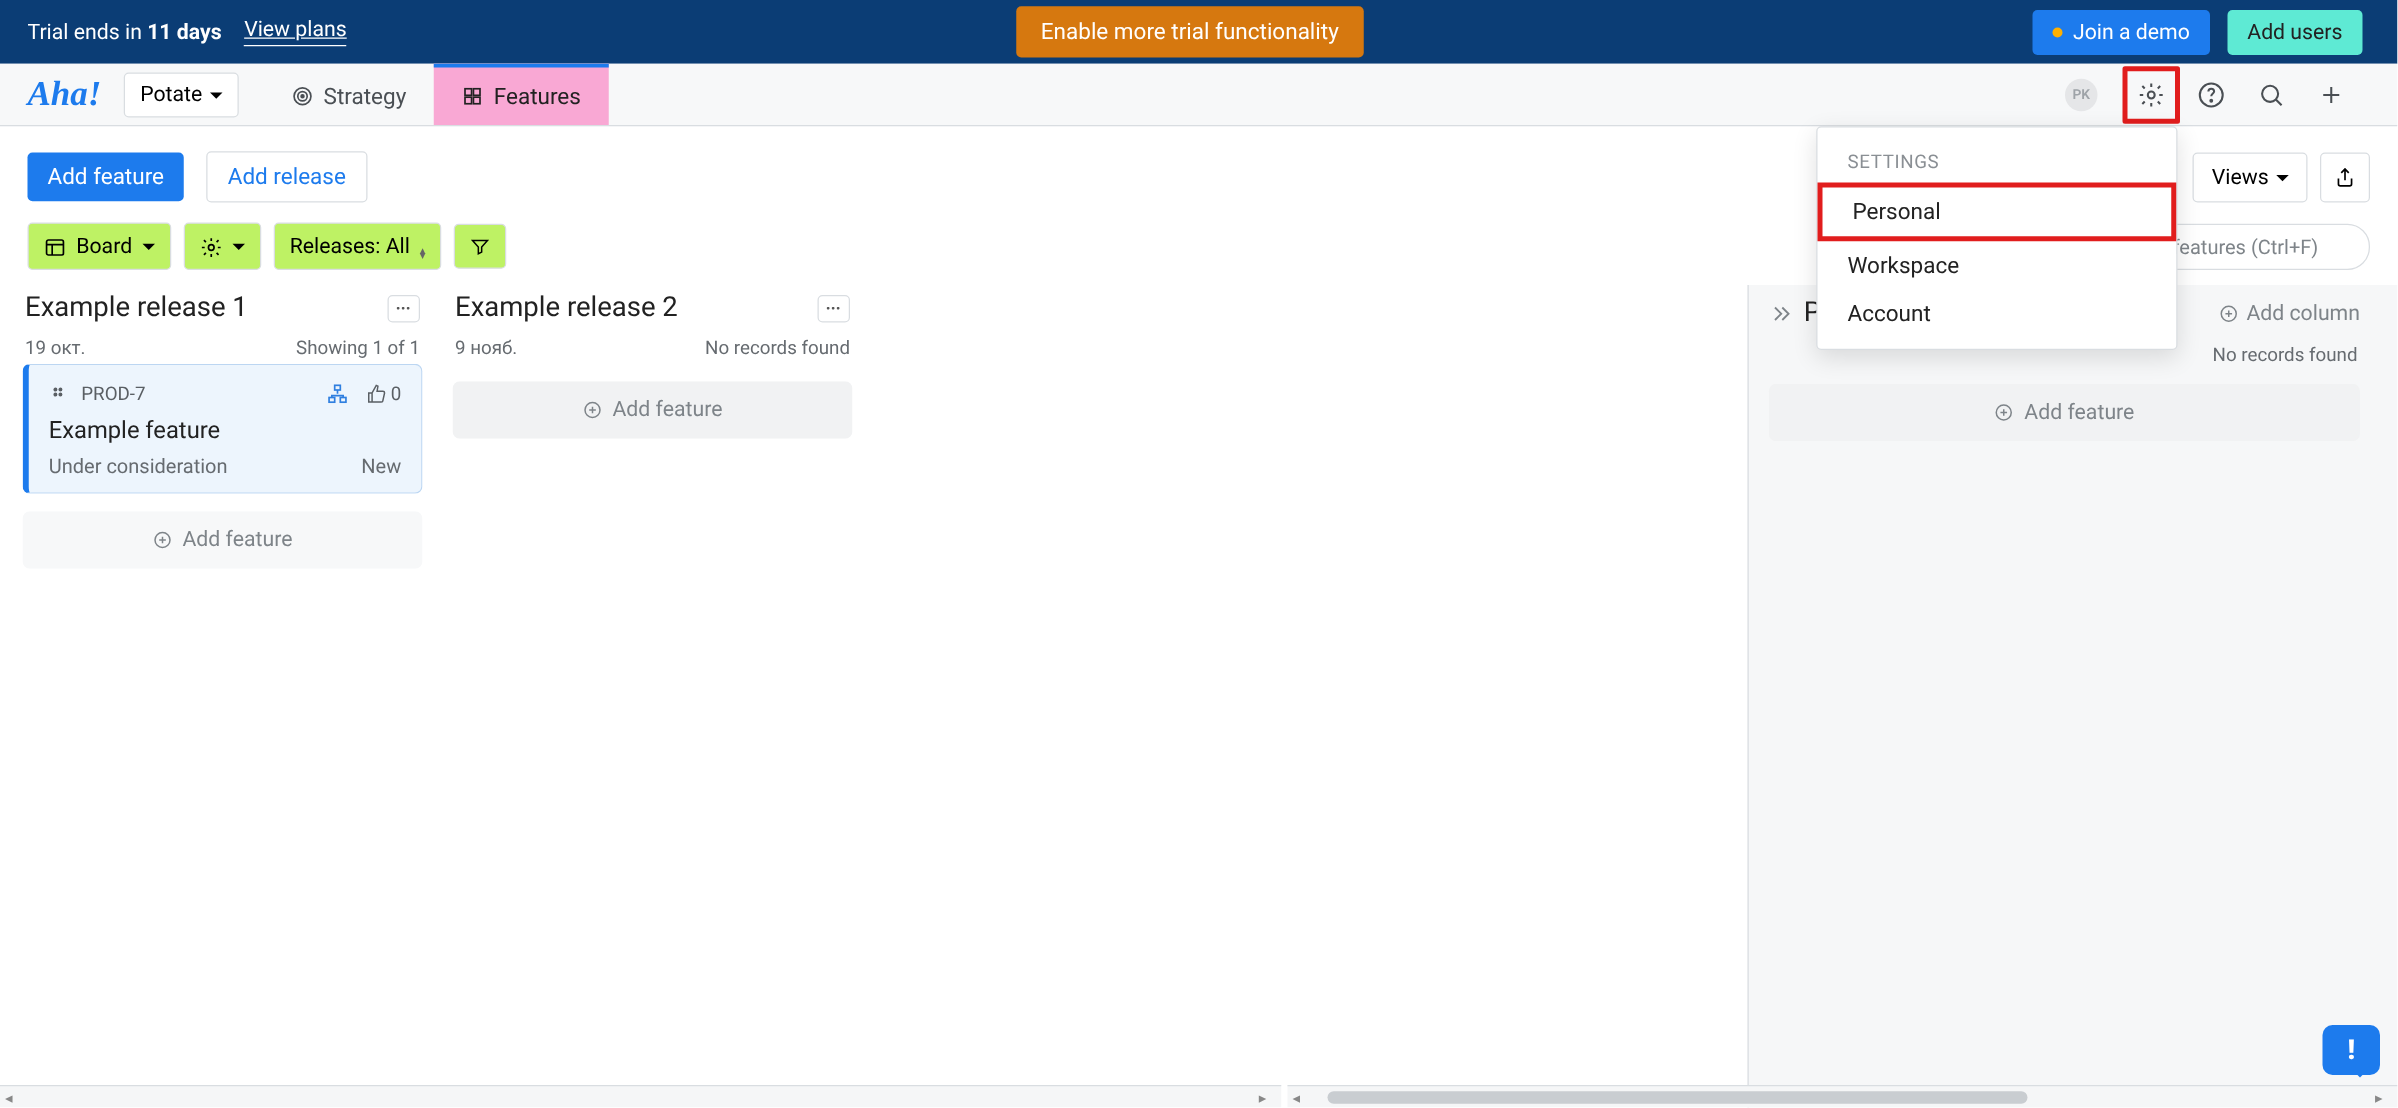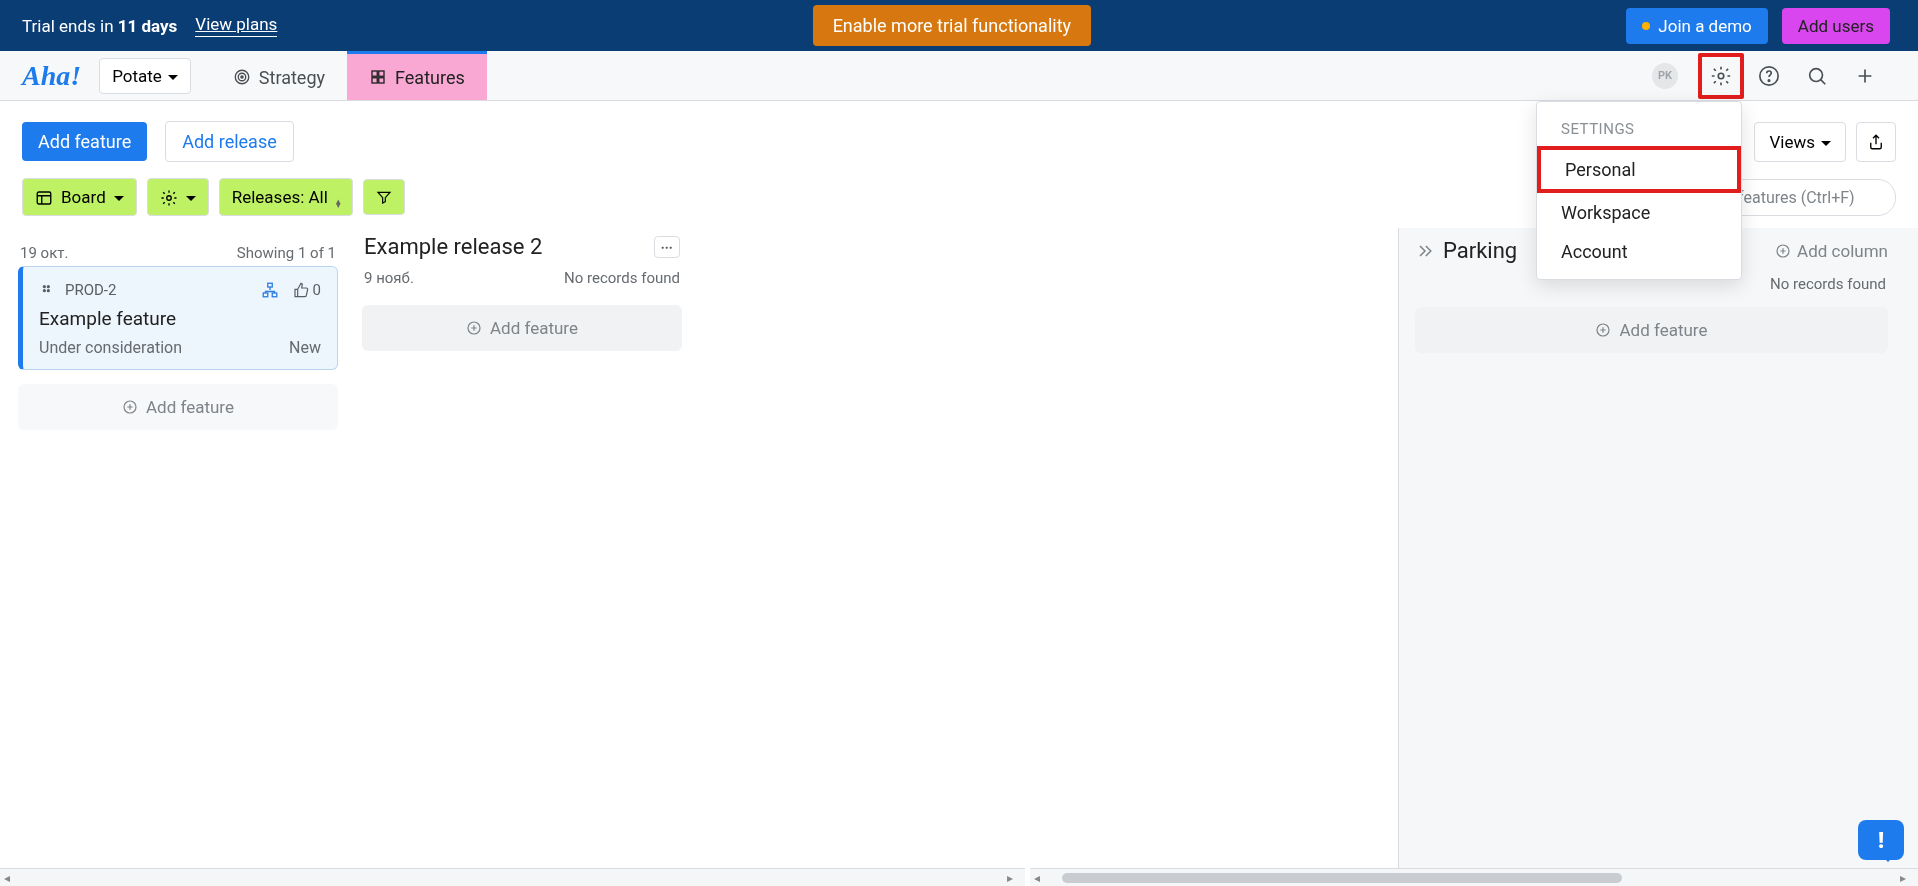--- a/index.html
+++ b/index.html
@@ -21,38 +21,38 @@
   
   .trialbar{height:51px;background:var(--navy);color:#fff;display:flex;align-items:center;padding:0 28px 0 22px;font-size:17px;}
   .trialbar a{color:#fff;}
   .trial-left{display:flex;align-items:center;gap:18px;}
   .view-plans{border-bottom:1px solid #fff;padding-bottom:2px;}
   .trial-center{flex:1;display:flex;justify-content:center;}
   .enable-btn{background:var(--orange);color:#fff;border:none;border-radius:4px;padding:10px 20px;font-size:18px;cursor:pointer;}
   .trial-right{display:flex;align-items:center;gap:14px;}
   .join-demo{background:var(--blue);color:#fff;border:none;border-radius:4px;padding:8px 16px;font-size:17px;cursor:pointer;display:flex;align-items:center;gap:8px;}
   .join-demo .dot{width:8px;height:8px;border-radius:50%;background:#ffb000;}
-  .add-users{background:#d946ef;color:#222;border:none;border-radius:4px;padding:8px 16px;font-size:17px;cursor:pointer;}
+  .add-users{background:#5eead4;color:#222;border:none;border-radius:4px;padding:8px 16px;font-size:17px;cursor:pointer;}
 
   
   .mainnav{height:50px;background:var(--panel);border-bottom:1px solid var(--border);display:flex;align-items:stretch;padding-left:22px;}
   .logo{font-family:Georgia,serif;font-weight:900;font-size:28px;color:var(--blue);font-style:italic;align-self:center;margin-right:18px;}
   .ws-select{align-self:center;background:#fff;border:1px solid var(--border);border-radius:4px;padding:7px 12px;font-size:17px;cursor:pointer;display:flex;align-items:center;gap:6px;margin-right:20px;}
   .navtab{display:flex;align-items:center;gap:8px;padding:0 22px;color:#4a4f54;font-size:18px;cursor:pointer;border-top:3px solid transparent;}
   .navtab.active{background:#f9a8d4;color:#222;border-top:3px solid var(--blue);}
   .nav-spacer{flex:1;}
   .nav-icons{display:flex;align-items:center;gap:2px;padding-right:30px;margin-left:41px;}
   .avatar{width:26px;height:26px;border-radius:50%;background:#e5e6e8;color:#9ea3a8;font-size:11px;font-weight:600;display:flex;align-items:center;justify-content:center;margin-right:18px;}
   .icon-btn{width:46px;height:46px;display:flex;align-items:center;justify-content:center;cursor:pointer;color:#4a4f54;border-radius:4px;}
   .icon-btn svg{width:22px;height:22px;}
   .icon-btn.hl{border:4px solid var(--red);border-radius:2px;}
   .icon-btn.hl svg{width:22px;height:22px;}
 
   
-  .settings-dropdown{position:absolute;top:101px;right:176px;width:206px;background:#fff;border:1px solid var(--border);border-radius:4px;box-shadow:0 6px 20px rgba(0,0,0,0.12);z-index:50;padding:12px 0 8px;}
+  .settings-dropdown{position:absolute;top:101px;right:176px;width:289px;background:#fff;border:1px solid var(--border);border-radius:4px;box-shadow:0 6px 20px rgba(0,0,0,0.12);z-index:50;padding:12px 0 8px;}
   .dd-header{color:#8a8f94;font-size:15px;letter-spacing:0.5px;padding:6px 24px 8px;}
   .dd-item{padding:9px 24px;font-size:18px;color:#222;cursor:pointer;}
   .dd-item.hl{border:4px solid var(--red);border-left-width:4px;border-right-width:4px;margin:0;position:relative;}
 
   
   .page-head{padding:20px 22px 16px;display:flex;align-items:center;gap:18px;border-bottom:0;}
   .page-title{font-size:33px;font-weight:400;color:#222;margin:0;}
   .btn-primary{background:var(--blue);color:#fff;border:none;border-radius:4px;padding:9px 16px;font-size:18px;cursor:pointer;}
   .btn-outline{background:#fff;color:var(--blue);border:1px solid var(--border);border-radius:4px;padding:9px 16px;font-size:18px;cursor:pointer;}
   .head-right{margin-left:auto;display:flex;align-items:center;gap:10px;}
@@ -232,34 +232,38 @@
     <svg viewBox="0 0 24 24" width="18" height="18" fill="currentColor" stroke="none">
         <path d="M3 5h18l-7 8v6l-4 2v-8z"></path>
       </svg>
   </div>
   <div class="search-features">Search features (Ctrl+F)</div>
 </div>
 
 <div class="board">
 
   <div class="col">
+    <div class="col-head">
+      <span class="col-title">Example release 1</span>
+      <span class="col-menu">●●●</span>
+    </div>
     <div class="col-sub">
       <span>19 окт.</span>
       <span>Showing 1 of 1</span>
     </div>
     <div class="card">
       <div class="card-top">
         <span class="left">
           <svg viewBox="0 0 24 24" width="16" height="16">
               <circle cx="8" cy="7" r="1.5" fill="currentColor"></circle>
               <circle cx="14" cy="7" r="1.5" fill="currentColor"></circle>
               <circle cx="8" cy="13" r="1.5" fill="currentColor"></circle>
               <circle cx="14" cy="13" r="1.5" fill="currentColor"></circle>
             </svg>
-          <span>PROD-2</span>
+          <span>PROD-7</span>
         </span>
         <span class="right">
           <svg viewBox="0 0 24 24" width="18" height="18" style="color:#2f7fe0">
               <rect x="9" y="3" width="6" height="5"></rect>
               <rect x="3" y="16" width="6" height="5"></rect>
               <rect x="15" y="16" width="6" height="5"></rect>
               <path d="M12 8v4M6 16v-2h12v2"></path>
             </svg>
           <span style="display:flex;align-items:center;gap:4px">
             <svg viewBox="0 0 24 24" width="16" height="16">

